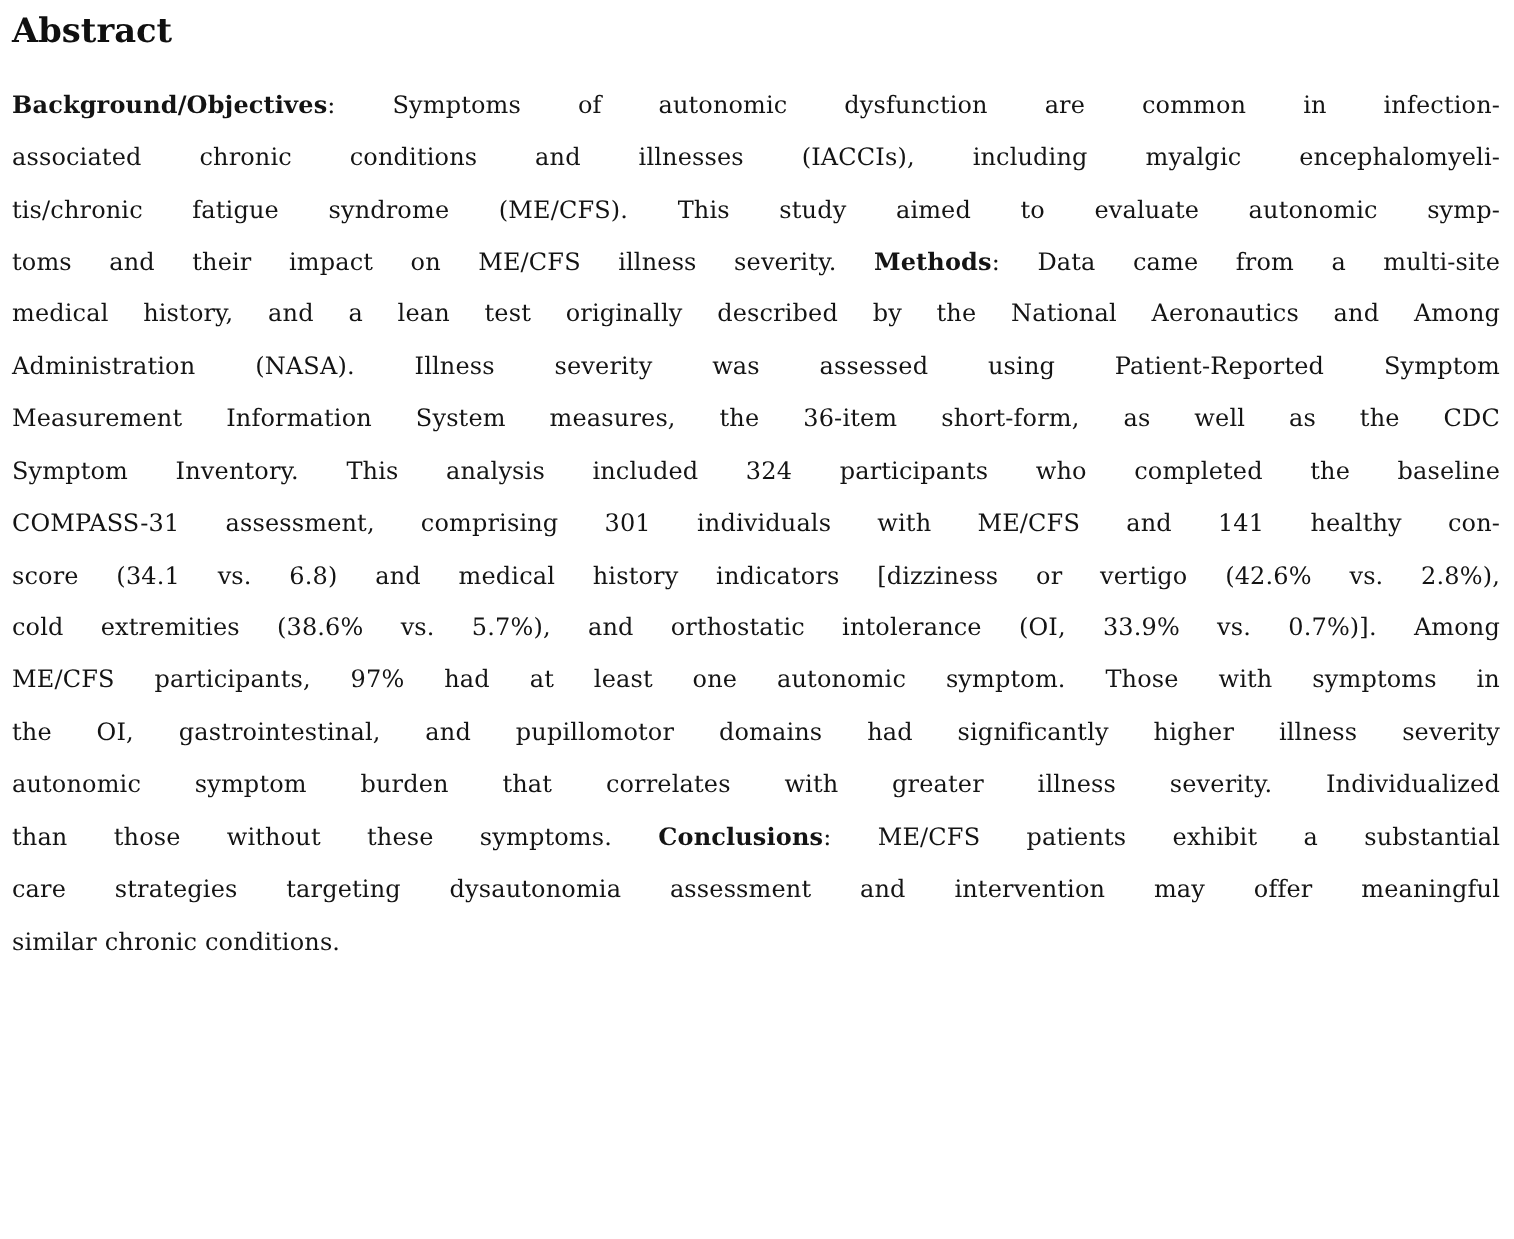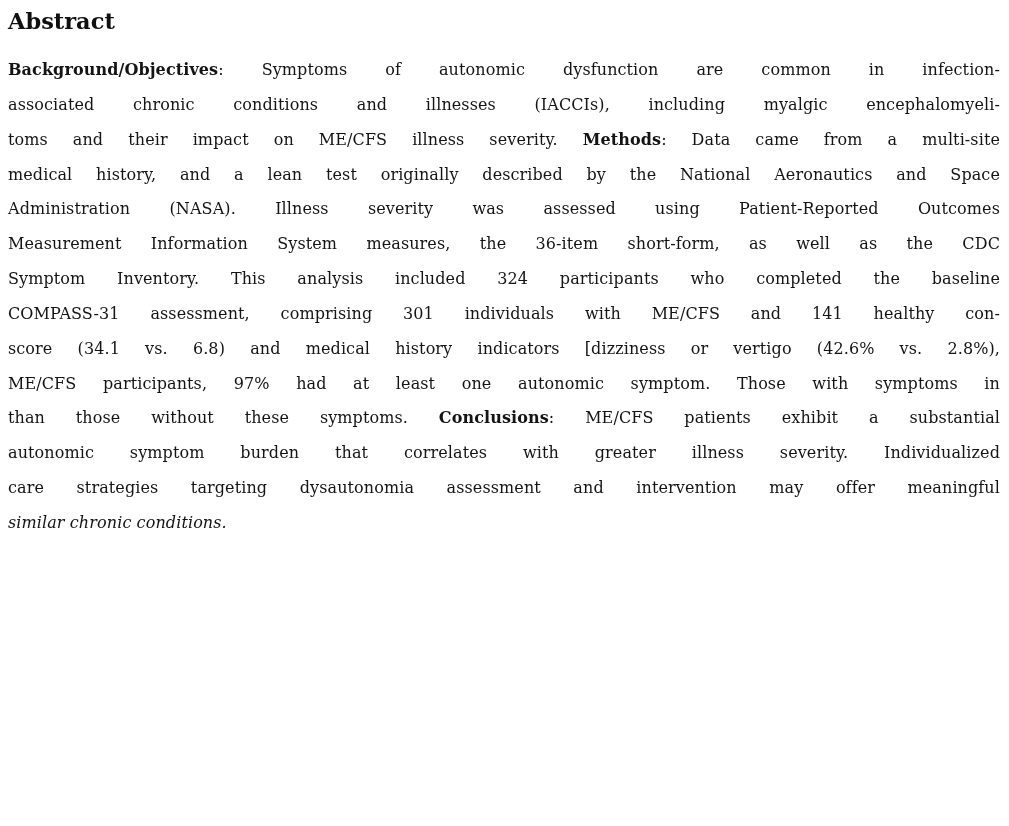--- a/index.html
+++ b/index.html
@@ -32,39 +32,41 @@
     font-size: 16px;
     line-height: 34.85px;
     height: 34.85px;
     text-align: justify;
     text-align-last: justify;
     white-space: nowrap;
     letter-spacing: 0.1px;
   }
   .line.last {
     text-align-last: left;
-    font-style: italic;
   }
   .seg-b { font-weight: bold; }
   .seg-i { font-style: italic; }
 </style>
 </head>
 <body>
 
 <div class="page">
   <h2 class="abstract-heading">Abstract</h2>
   <div class="abstract-paragraph">
       <div class="line"><strong class="seg-b">Background/Objectives</strong><span class="seg-n">: Symptoms of autonomic dysfunction are common in infection-</span></div>
       <div class="line"><span class="seg-n">associated chronic conditions and illnesses (IACCIs), including myalgic encephalomyeli-</span></div>
+      <div class="line"><span class="seg-n">tis/chronic fatigue syndrome (ME/CFS). This study aimed to evaluate autonomic symp-</span></div>
       <div class="line"><span class="seg-n">toms and their impact on ME/CFS illness severity. </span><strong class="seg-b">Methods</strong><span class="seg-n">: Data came from a multi-site</span></div>
-      <div class="line"><span class="seg-n">medical history, and a lean test originally described by the National Aeronautics and Space</span></div>
-      <div class="line"><span class="seg-n">Administration (NASA). Illness severity was assessed using Patient-Reported Outcomes</span></div>
+      <div class="line"><span class="seg-n">medical history, and a lean test originally described by the National Aeronautics and Among</span></div>
+      <div class="line"><span class="seg-n">Administration (NASA). Illness severity was assessed using Patient-Reported Symptom</span></div>
       <div class="line"><span class="seg-n">Measurement Information System measures, the 36-item short-form, as well as the CDC</span></div>
       <div class="line"><span class="seg-n">Symptom Inventory. This analysis included 324 participants who completed the baseline</span></div>
       <div class="line"><span class="seg-n">COMPASS-31 assessment, comprising 301 individuals with ME/CFS and 141 healthy con-</span></div>
       <div class="line"><span class="seg-n">score (34.1 vs. 6.8) and medical history indicators [dizziness or vertigo (42.6% vs. 2.8%),</span></div>
+      <div class="line"><span class="seg-n">cold extremities (38.6% vs. 5.7%), and orthostatic intolerance (OI, 33.9% vs. 0.7%)]. Among</span></div>
       <div class="line"><span class="seg-n">ME/CFS participants, 97% had at least one autonomic symptom. Those with symptoms in</span></div>
+      <div class="line"><span class="seg-n">the OI, gastrointestinal, and pupillomotor domains had significantly higher illness severity</span></div>
+      <div class="line"><span class="seg-n">autonomic symptom burden that correlates with greater illness severity. Individualized</span></div>
       <div class="line"><span class="seg-n">than those without these symptoms. </span><strong class="seg-b">Conclusions</strong><span class="seg-n">: ME/CFS patients exhibit a substantial</span></div>
-      <div class="line"><span class="seg-n">autonomic symptom burden that correlates with greater illness severity. Individualized</span></div>
       <div class="line"><span class="seg-n">care strategies targeting dysautonomia assessment and intervention may offer meaningful</span></div>
       <div class="line last"><span class="seg-n">similar chronic conditions.</span></div>
     </div>
 </div>
 
 </body></html>

